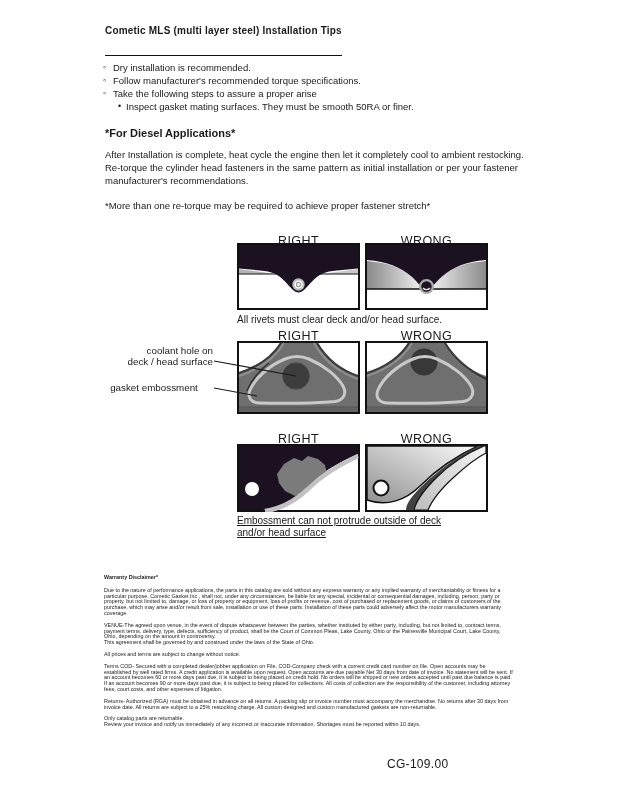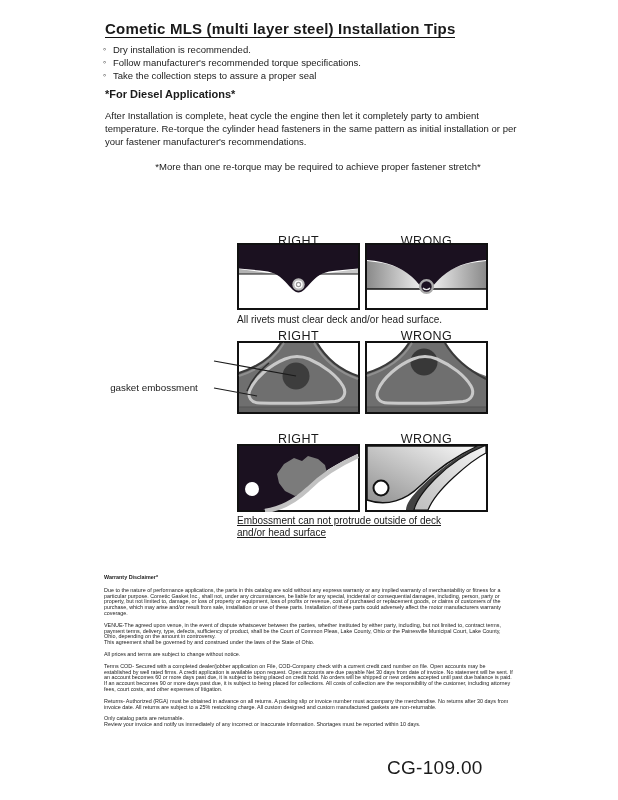--- a/index.html
+++ b/index.html
@@ -1,58 +1,59 @@
 <!DOCTYPE html>
 <html><head>
 <meta charset="utf-8">
 <style>
   html,body{margin:0;padding:0;background:#ffffff;}
   .page{position:relative;width:618px;height:800px;background:#ffffff;overflow:hidden;
         font-family:"Liberation Sans", sans-serif;color:#1a1a1a;}
   
   .content{position:absolute;left:105px;top:20px;width:426px;}
-  .doc-title{font-size:15px;font-weight:bold;display:inline-block;border-bottom:1.6px solid #111;
-             padding-bottom:0;letter-spacing:.2px;}
+  .doc-title{font-size:10px;font-weight:bold;display:inline-block;border-bottom:1.6px solid #111;
+             padding-bottom:19px;letter-spacing:.2px;}
   .tips{margin-top:5px;font-size:9.5px;line-height:13px;}
   .b-line{position:relative;padding-left:8px;}
   .b-line::before{content:"◦";position:absolute;left:-2px;top:0;font-size:9px;}
   .sb-line{position:relative;padding-left:8px;margin-left:13px;}
   .sb-line::before{content:"•";position:absolute;left:0;top:0;font-size:9px;}
-  .diesel-h{margin-top:6px;font-size:11px;font-weight:bold;}
+  .diesel-h{margin-top:14px;font-size:11px;font-weight:bold;}
   .para{margin-top:9px;font-size:9.5px;line-height:13px;}
-  .note{margin-top:12px;font-size:9.5px;line-height:13px;text-align:center;}
+  .note{margin-top:12px;font-size:9.5px;line-height:13px;}
   
   .diagrams{position:absolute;left:0;top:232px;width:566px;height:306px;}
   .dg-label{position:absolute;font-size:12.5px;letter-spacing:.4px;text-align:center;}
   .dg-box{position:absolute;width:123px;height:67px;}
   .dg-box svg{display:block;width:100%;height:100%;}
   .dg-caption{position:absolute;font-size:10px;line-height:11.5px;white-space:pre-line;}
   .annot{position:absolute;font-size:9.8px;line-height:10.5px;text-align:right;white-space:pre-line;}
   .leader-overlay{position:absolute;left:0;top:0;width:618px;height:306px;pointer-events:none;}
   
   .legal{position:absolute;left:104px;top:575px;width:410px;font-size:5.4px;line-height:5.8px;color:#222;}
   .legal-h{font-weight:bold;margin:0 0 7px 0;}
   .legal p{margin:0 0 6px 0;white-space:pre-line;}
   
-  .footer-code{position:absolute;left:387px;top:757px;font-size:19px;letter-spacing:.3px;}
+  .footer-code{position:absolute;left:387px;top:757px;font-size:12px;letter-spacing:.3px;}
 </style>
 </head>
 <body>
 
 <div class="page">
 
   <div class="content">
     <div class="doc-title">Cometic MLS (multi layer steel) Installation Tips</div>
     <div class="tips">
       <div class="b-line">Dry installation is recommended.</div>
       <div class="b-line">Follow manufacturer's recommended torque specifications.</div>
-      <div class="b-line">Take the collection steps to assure a proper seal</div>
+      <div class="b-line">Take the following steps to assure a proper arise</div>
+      <div class="sb-line">Inspect gasket mating surfaces.  They must be smooth 50RA or finer.</div>
     </div>
     <div class="diesel-h">*For Diesel Applications*</div>
-    <div class="para">After Installation is complete, heat cycle the engine then let it completely party to ambient temperature. Re-torque the cylinder head fasteners in the same pattern as initial installation or per your fastener manufacturer's recommendations.</div>
+    <div class="para">After Installation is complete, heat cycle the engine then let it completely cool to ambient restocking. Re-torque the cylinder head fasteners in the same pattern as initial installation or per your fastener manufacturer's recommendations.</div>
     <div class="note">*More than one re-torque may be required to achieve proper fastener stretch*</div>
   </div>
 
   <div class="diagrams">
 
     <div class="dg-label" style="left:237px;top:2px;width:123px;">RIGHT</div>
     <div class="dg-label" style="left:365px;top:2px;width:123px;">WRONG</div>
 
     <div class="dg-box" style="left:237px;top:11px;">
       <svg viewBox="0 0 123 67">
@@ -87,20 +88,22 @@
         <circle cx="61.5" cy="43.5" r="6.4" fill="#1b1120" stroke="#ababab" stroke-width="2.4"></circle>
         <path d="M58,45 A4.5,4.5 0 0 0 65,45" stroke="#e8e8e8" stroke-width="1.4" fill="none"></path>
       </svg>
     </div>
 
     <div class="dg-caption" style="left:237px;top:82px;text-align:right;">All rivets must clear deck and/or head surface.</div>
 
     <div class="dg-label" style="left:237px;top:97px;width:123px;">RIGHT</div>
     <div class="dg-label" style="left:365px;top:97px;width:123px;">WRONG</div>
 
+    <div class="annot" style="left:95px;top:114px;width:118px;">coolant hole on
+deck / head surface</div>
     <div class="annot" style="left:95px;top:151px;width:118px;text-align:center;">gasket embossment</div>
 
     <div class="dg-box" style="left:237px;top:109px;height:73px;">
       <svg viewBox="0 0 123 73">
         <rect x="1" y="1" width="121" height="71" fill="#6f6f6f" stroke="#111" stroke-width="2"></rect>
         <path d="M2,2 H44 C37,13 24,25 2,32 Z" fill="#ffffff"></path>
         <path d="M44,2 C37,13 24,25 2,32" fill="none" stroke="#3a3a3a" stroke-width="2.2"></path>
         <path d="M47,2 C40,14 26,27 2,35" fill="none" stroke="#8f8f8f" stroke-width="2"></path>
         <path d="M80,2 H121 V35 C103,29 89,17 80,2 Z" fill="#ffffff"></path>
         <path d="M80,2 C89,17 103,29 121,35" fill="none" stroke="#3a3a3a" stroke-width="2.2"></path>

